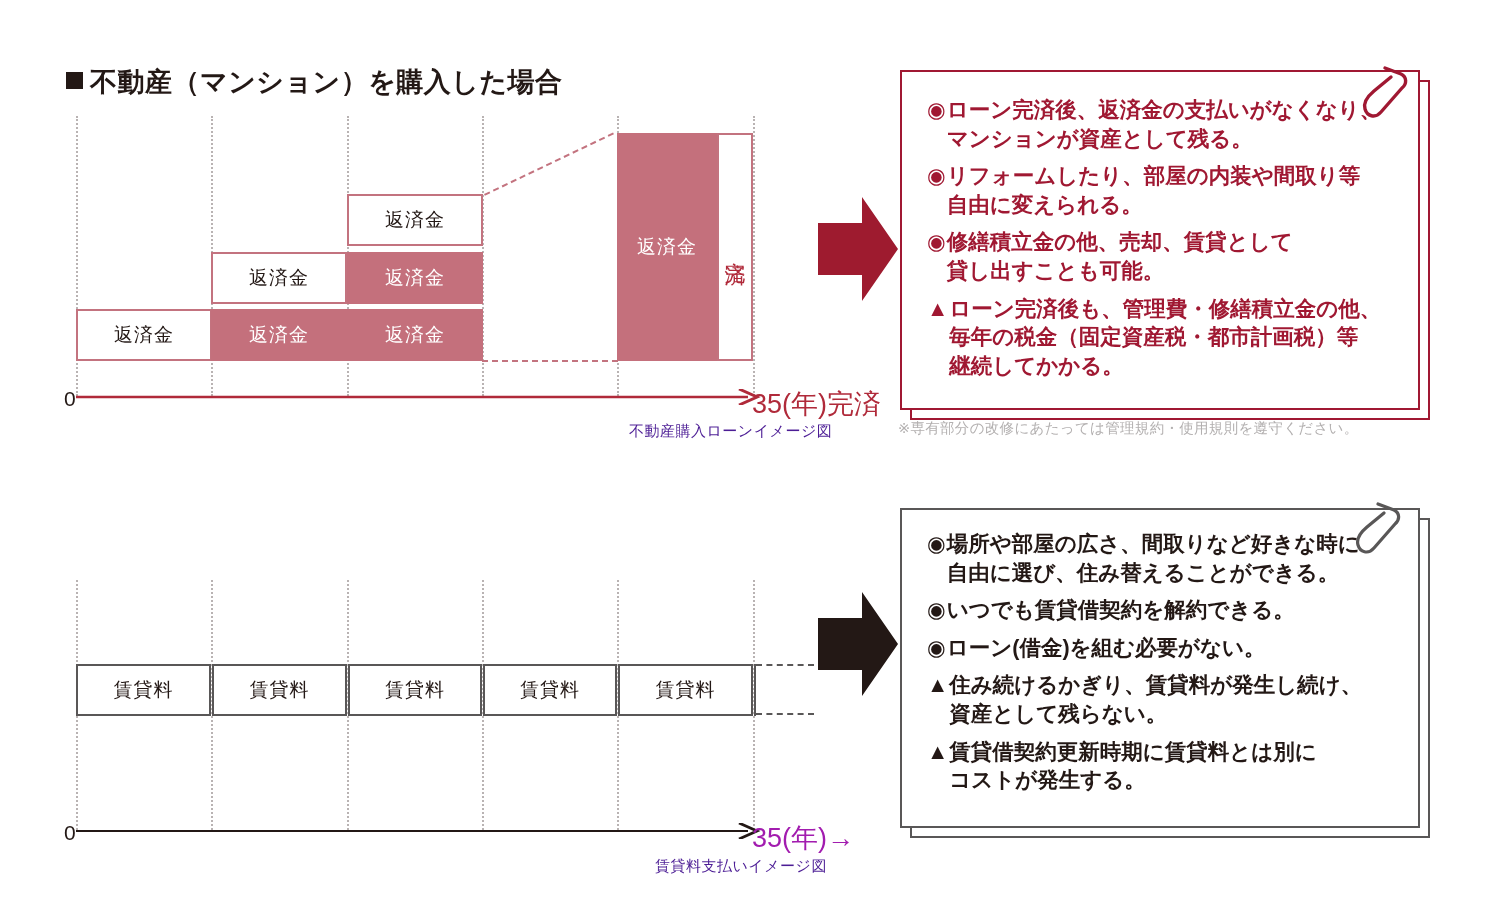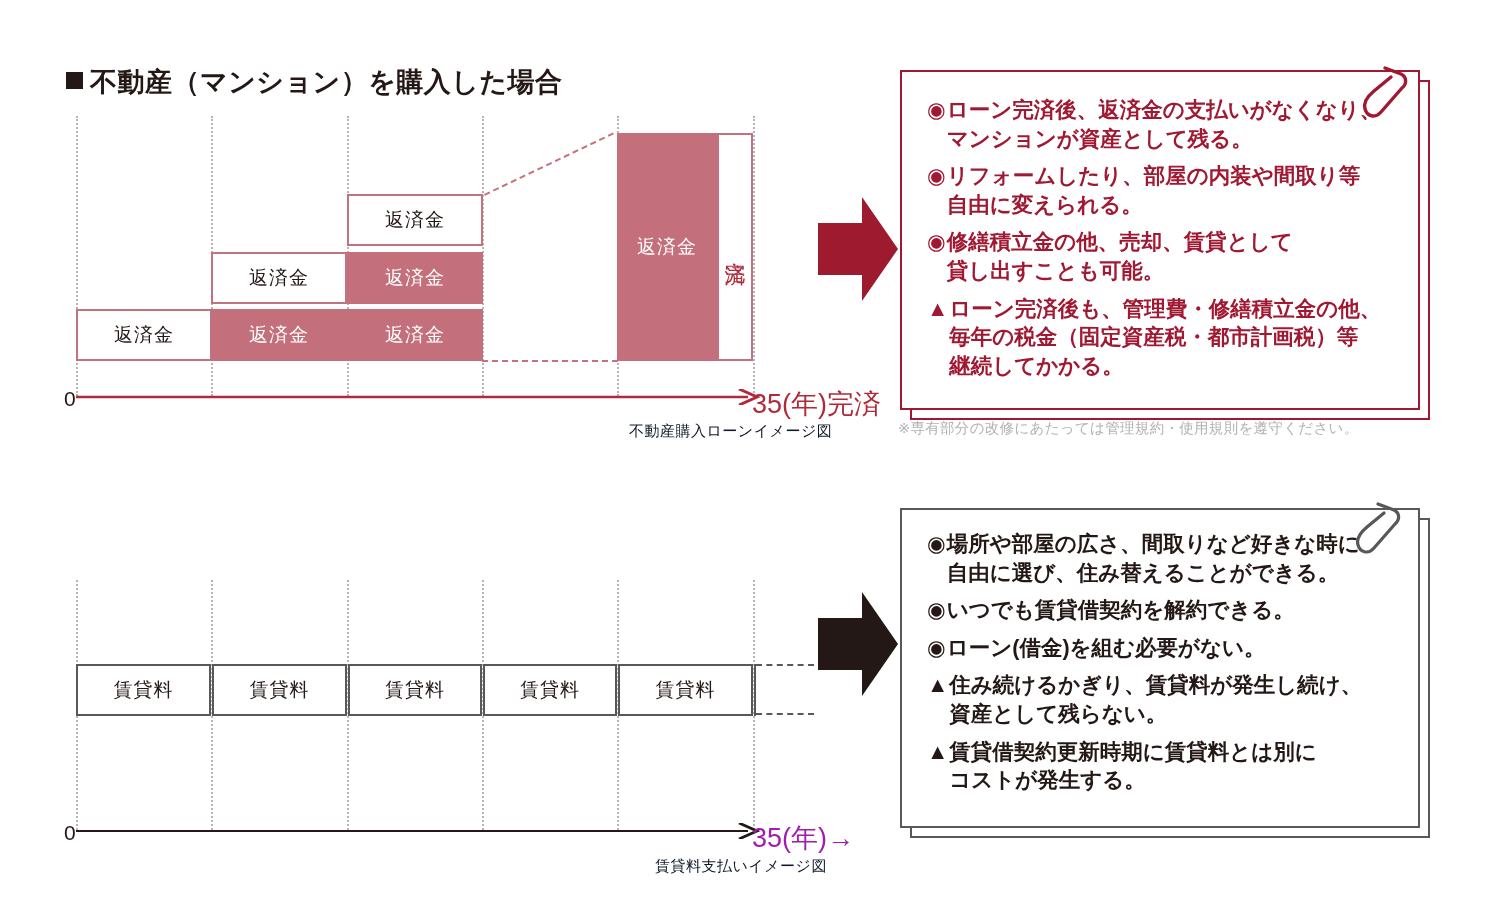--- a/index.html
+++ b/index.html
@@ -17,21 +17,21 @@
     letter-spacing:.5px;white-space:nowrap;
   }
   .sq{display:inline-block;width:17px;height:17px;background:#231815;margin-right:7px;vertical-align:2px;}
 
   
   .chart{position:absolute;}
   .gridline{position:absolute;width:0;border-left:2px dotted #b9b3b3;}
   .axis{position:absolute;height:0;}
   .axis-zero{position:absolute;font-size:21px;color:#231815;}
   .axis-end{position:absolute;font-size:27px;white-space:nowrap;font-weight:400;}
-  .caption{position:absolute;font-size:15px;color:#0f172a;white-space:nowrap;letter-spacing:.5px;}
+  .caption{position:absolute;font-size:15px;color:#4c1d95;white-space:nowrap;letter-spacing:.5px;}
 
   
   .blk{
     position:absolute;box-sizing:border-box;
     display:flex;align-items:center;justify-content:center;
     font-size:19px;letter-spacing:1px;
   }
   .blk.open{background:#ffffff;border:2.5px solid #c3737f;color:#231815;}
   .blk.fill{background:#c4707c;color:#ffffff;border:none;}
   .blk.done{

